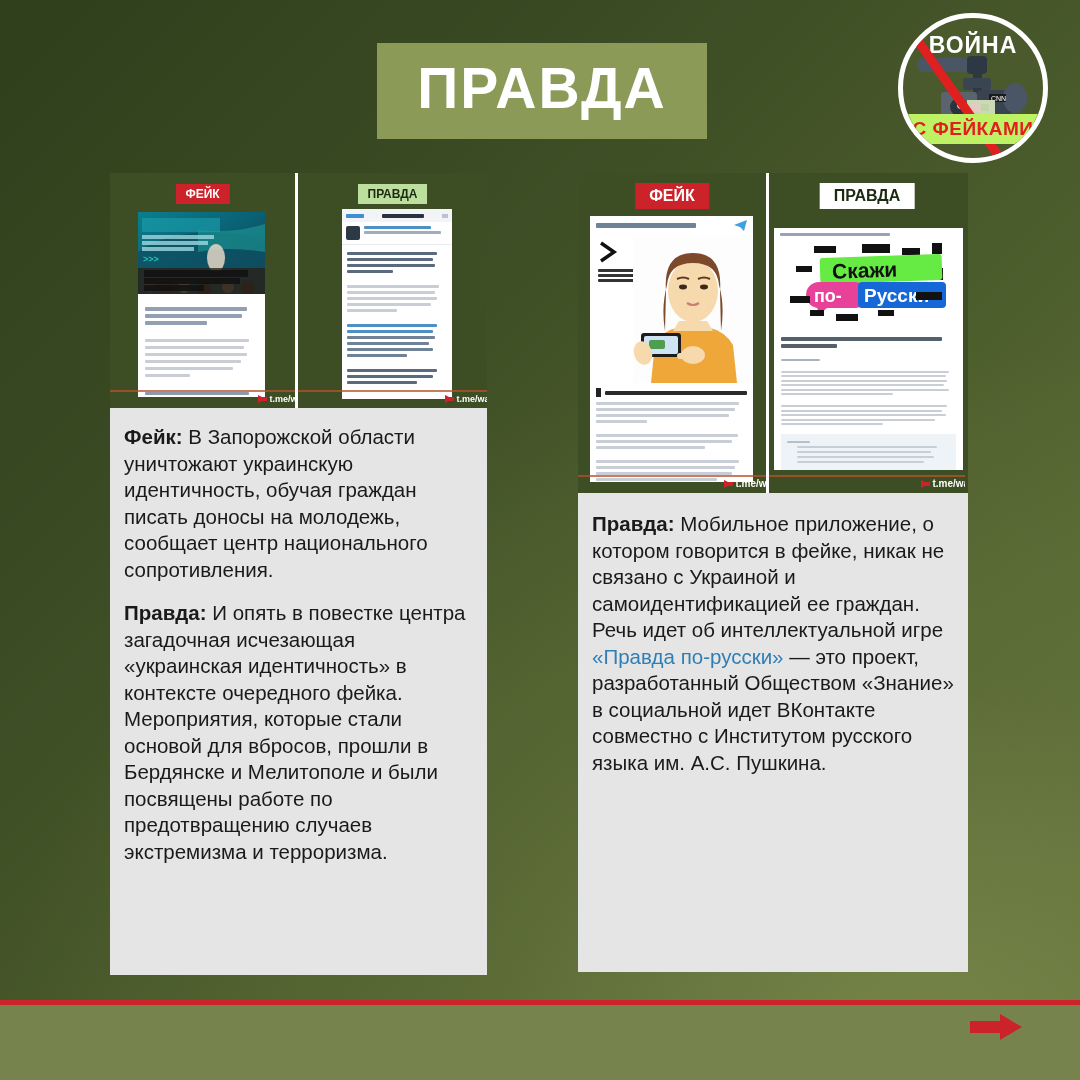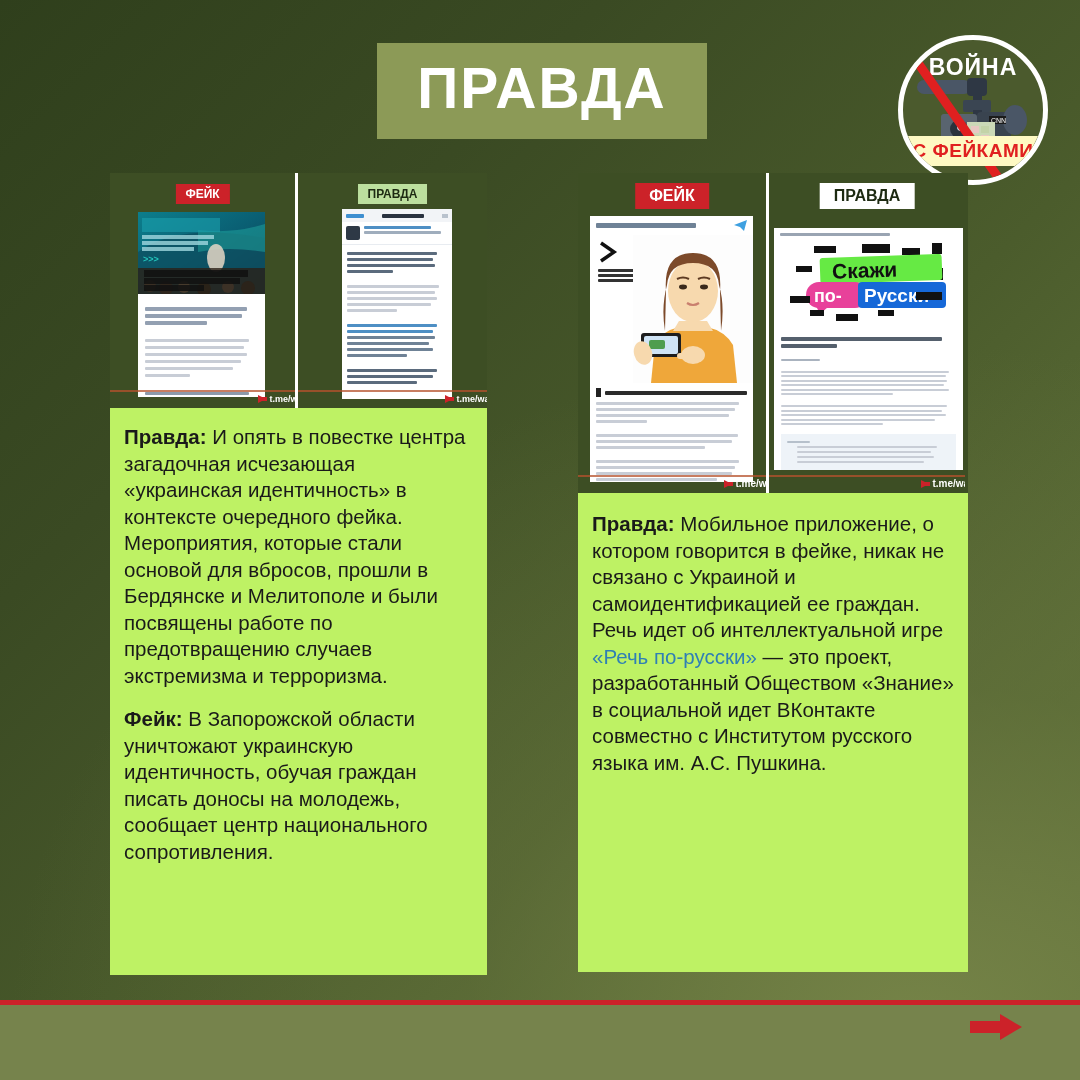--- a/index.html
+++ b/index.html
@@ -36,51 +36,51 @@
     color:#ffffff;
     font-size:57px;
     font-weight:bold;
     letter-spacing:2px;
     line-height:1;
     transform:translateY(-3px);
   }
 
   
   .logo {
-    position:absolute; left:898px; top:35px; width:150px; height:150px;
+    position:absolute; left:898px; top:13px; width:150px; height:150px;
     border-radius:50%;
     background:#4b5a2d;
     border:5px solid #ffffff;
     overflow:hidden;
   }
   .logo-word {
     position:absolute; top:14px; left:0; right:0; text-align:center;
     color:#fff; font-size:23px; font-weight:bold; letter-spacing:1px;
     z-index:4;
   }
   .logo-cam { position:absolute; left:8px; top:30px; z-index:3; }
   .logo-slash {
     position:absolute; left:10px; top:8px; width:168px; height:9px;
     background:#e02020;
     transform:rotate(55deg);
     transform-origin:left top;
     z-index:5;
   }
   .logo-banner {
     position:absolute; left:-6px; right:-6px; bottom:14px; height:30px;
-    background:#fef9c3;
+    background:#bef264;
     display:flex; align-items:center; justify-content:center;
     z-index:6;
   }
   .logo-banner span {
     color:#e02020; font-size:19px; font-weight:bold; letter-spacing:.5px;
   }
 
   
-  .card { position:absolute; background:#bef264; overflow:hidden; }
+  .card { position:absolute; background:#e5e5e5; overflow:hidden; }
   .card-left  { left:110px; top:173px; width:377px; height:802px; }
   .card-right { left:578px; top:173px; width:390px; height:799px; }
 
   .shots { position:relative; width:100%; display:flex; background:#3d4e24; }
   .shot { position:relative; overflow:hidden; background:#3d4e24; }
   .shot.sep { border-left:3px solid #fff; }
 
   
   .badge {
     position:absolute; left:50%; transform:translateX(-50%);
@@ -287,24 +287,24 @@
       <div class="wm-line"></div>
       <div class="wm" style="font-size:9px;right:-14px;">
         <span class="arr"></span>
         <span>t.me/warfa</span>
       </div>
     </div>
   </div>
 
   <div class="body clipped">
     <p>
-      <b>Правда:</b><span> И опять в повестке центра загадочная исчезающая «украинская идентичность» в контексте очередного фейка. Мероприятия, которые стали основой для вбросов, прошли в Бердянске и Мелитополе и были посвящены работе по предотвращению случаев экстремизма и терроризма.</span>
+      <b>Фейк:</b><span> В Запорожской области уничтожают украинскую идентичность, обучая граждан писать доносы на молодежь, сообщает центр национального сопротивления.</span>
     </p>
     <p>
-      <b>Фейк:</b><span> В Запорожской области уничтожают украинскую идентичность, обучая граждан писать доносы на молодежь, сообщает центр национального сопротивления.</span>
+      <b>Правда:</b><span> И опять в повестке центра загадочная исчезающая «украинская идентичность» в контексте очередного фейка. Мероприятия, которые стали основой для вбросов, прошли в Бердянске и Мелитополе и были посвящены работе по предотвращению случаев экстремизма и терроризма.</span>
     </p>
   </div>
 </div>
 
 <div class="card card-right">
 
   <div class="shots" style="height:320px;">
 
     <div class="shot" style="width:188px;height:320px;">
       <div class="badge badge-fake" style="top:10px;font-size:16px;padding:5px 14px;">ФЕЙК</div>
@@ -432,21 +432,21 @@
       <div class="wm-line"></div>
       <div class="wm" style="font-size:10px;right:-8px;">
         <span class="arr"></span>
         <span>t.me/war</span>
       </div>
     </div>
   </div>
 
   <div class="body">
     <p>
-      <b>Правда:</b><span> Мобильное приложение, о котором говорится в фейке, никак не связано с Украиной и самоидентификацией ее граждан. Речь идет об интеллектуальной игре </span><span class="lnk">«Речь по-русски»</span><span> — это проект, разработанный Обществом «Знание» в социальной идет ВКонтакте совместно с Институтом русского языка им. А.С. Пушкина.</span>
+      <b>Правда:</b><span> Мобильное приложение, о котором говорится в фейке, никак не связано с Украиной и самоидентификацией ее граждан. Речь идет об интеллектуальной игре </span><span class="lnk">«Правда по-русски»</span><span> — это проект, разработанный Обществом «Знание» в социальной идет ВКонтакте совместно с Институтом русского языка им. А.С. Пушкина.</span>
     </p>
   </div>
 </div>
 
 <div class="footer-brand">
   <div class="footer-arrow">
     <div class="shaft"></div>
       <div class="head"></div>
   </div>
 </div>

